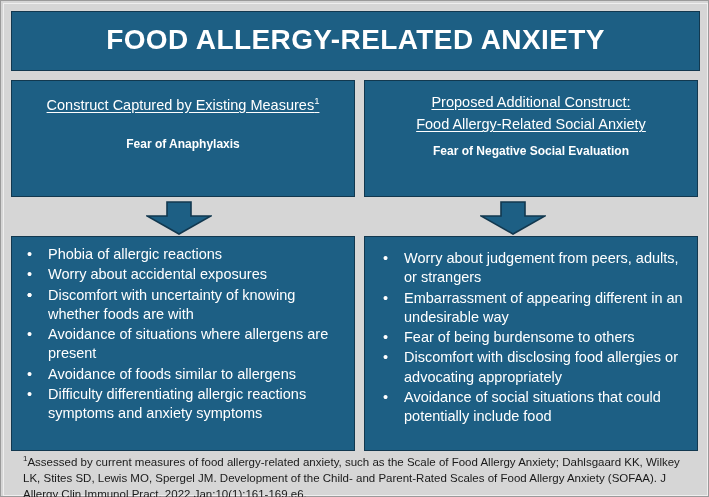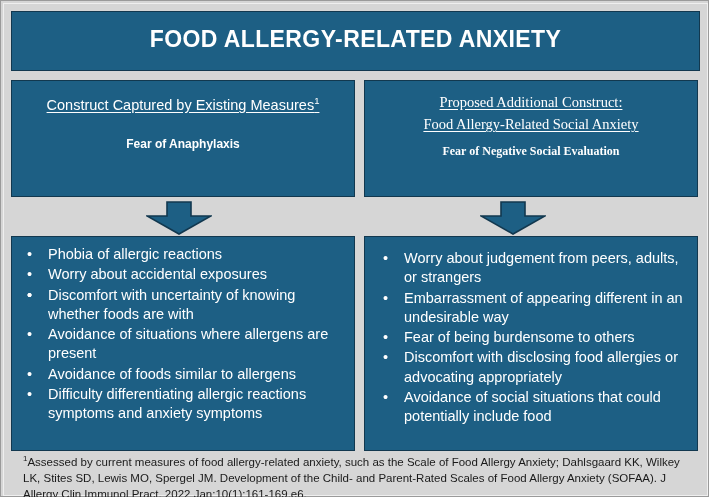--- a/index.html
+++ b/index.html
@@ -45,21 +45,21 @@
   #title-box {
     left: 10px;
     top: 10px;
     width: 689px;
     height: 60px;
     display: flex;
     align-items: center;
     justify-content: center;
   }
   #title-text {
-    font-size: 23px;
+    font-size: 28px;
     font-weight: bold;
     letter-spacing: 0.4px;
     text-align: center;
     line-height: 1.1;
     padding-bottom: 2px;
   }
 
   
   #left-construct {
     left: 10px;
@@ -69,21 +69,20 @@
     padding: 13px 10px 15px 10px;
     text-align: center;
   }
   #right-construct {
     left: 363px;
     top: 79px;
     width: 334px;
     height: 117px;
     padding: 10px 10px 8px 10px;
     text-align: center;
-    font-family: Liberation Serif, serif;
   }
   .construct-head {
     font-size: 14.5px;
     text-decoration: underline;
     text-underline-offset: 2px;
     line-height: 1.55;
     white-space: nowrap;
   }
   .construct-head sup {
     font-size: 9.5px;

